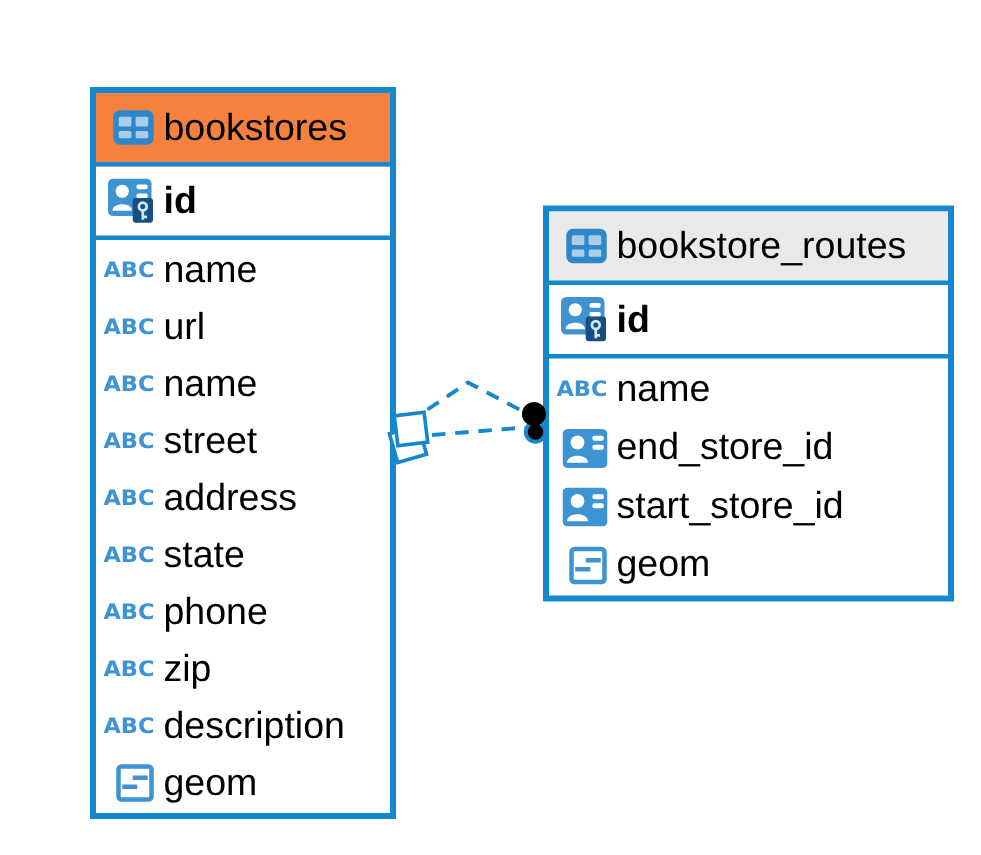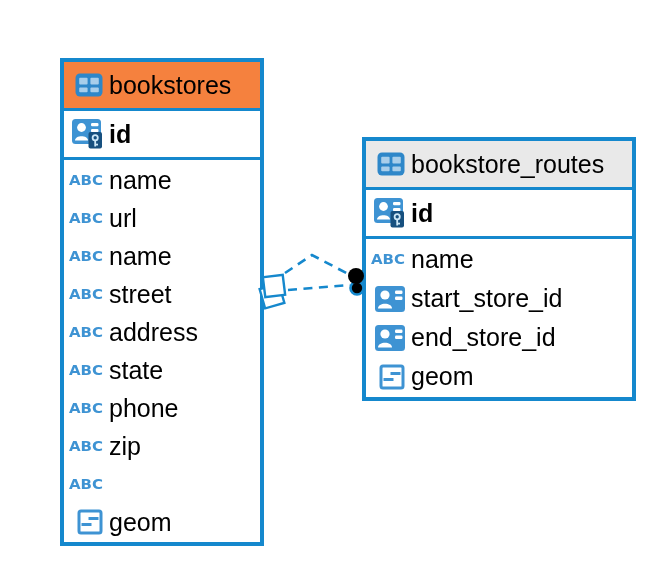--- a/index.html
+++ b/index.html
@@ -129,20 +129,21 @@
         <div class="row col-row">
     <span class="icon-slot">
             <span class="abc">ABC</span>
           </span>
     <span class="col-label">zip</span>
   </div>
         <div class="row col-row">
     <span class="icon-slot">
             <span class="abc">ABC</span>
           </span>
+    <span class="col-label">description</span>
   </div>
         <div class="row col-row">
     <span class="icon-slot">
             <svg width="26" height="26" viewBox="0 0 26 26">
       <rect x="2" y="2" width="22" height="22" rx="2" fill="#fff" stroke="var(--icon-blue)" stroke-width="3"></rect>
       <line x1="11.5" y1="9.5" x2="21.5" y2="9.5" stroke="var(--icon-blue)" stroke-width="3"></line>
       <line x1="4.5" y1="15.5" x2="14.5" y2="15.5" stroke="var(--icon-blue)" stroke-width="3"></line>
             </svg>
           </span>
     <span class="col-label">geom</span>
@@ -191,33 +192,33 @@
         <div class="row col-row">
     <span class="icon-slot">
             <svg width="30" height="26" viewBox="0 0 30 26">
       <rect width="30" height="26" rx="3.5" fill="var(--icon-blue)"></rect>
       <circle cx="10" cy="9" r="4.6" fill="#fff"></circle>
       <path d="M3 22.5 C3 16.2 17 16.2 17 22.5 Z" fill="#fff"></path>
       <rect x="20" y="4.5" width="7.5" height="3.4" rx="1.2" fill="#fff"></rect>
       <rect x="20" y="10.5" width="7.5" height="3.4" rx="1.2" fill="#fff"></rect>
             </svg>
           </span>
-    <span class="col-label">start_store_id</span>
+    <span class="col-label">end_store_id</span>
   </div>
         <div class="row col-row">
     <span class="icon-slot">
             <svg width="30" height="26" viewBox="0 0 30 26">
       <rect width="30" height="26" rx="3.5" fill="var(--icon-blue)"></rect>
       <circle cx="10" cy="9" r="4.6" fill="#fff"></circle>
       <path d="M3 22.5 C3 16.2 17 16.2 17 22.5 Z" fill="#fff"></path>
       <rect x="20" y="4.5" width="7.5" height="3.4" rx="1.2" fill="#fff"></rect>
       <rect x="20" y="10.5" width="7.5" height="3.4" rx="1.2" fill="#fff"></rect>
             </svg>
           </span>
-    <span class="col-label">end_store_id</span>
+    <span class="col-label">start_store_id</span>
   </div>
         <div class="row col-row">
     <span class="icon-slot">
             <svg width="26" height="26" viewBox="0 0 26 26">
       <rect x="2" y="2" width="22" height="22" rx="2" fill="#fff" stroke="var(--icon-blue)" stroke-width="3"></rect>
       <line x1="11.5" y1="9.5" x2="21.5" y2="9.5" stroke="var(--icon-blue)" stroke-width="3"></line>
       <line x1="4.5" y1="15.5" x2="14.5" y2="15.5" stroke="var(--icon-blue)" stroke-width="3"></line>
             </svg>
           </span>
     <span class="col-label">geom</span>

